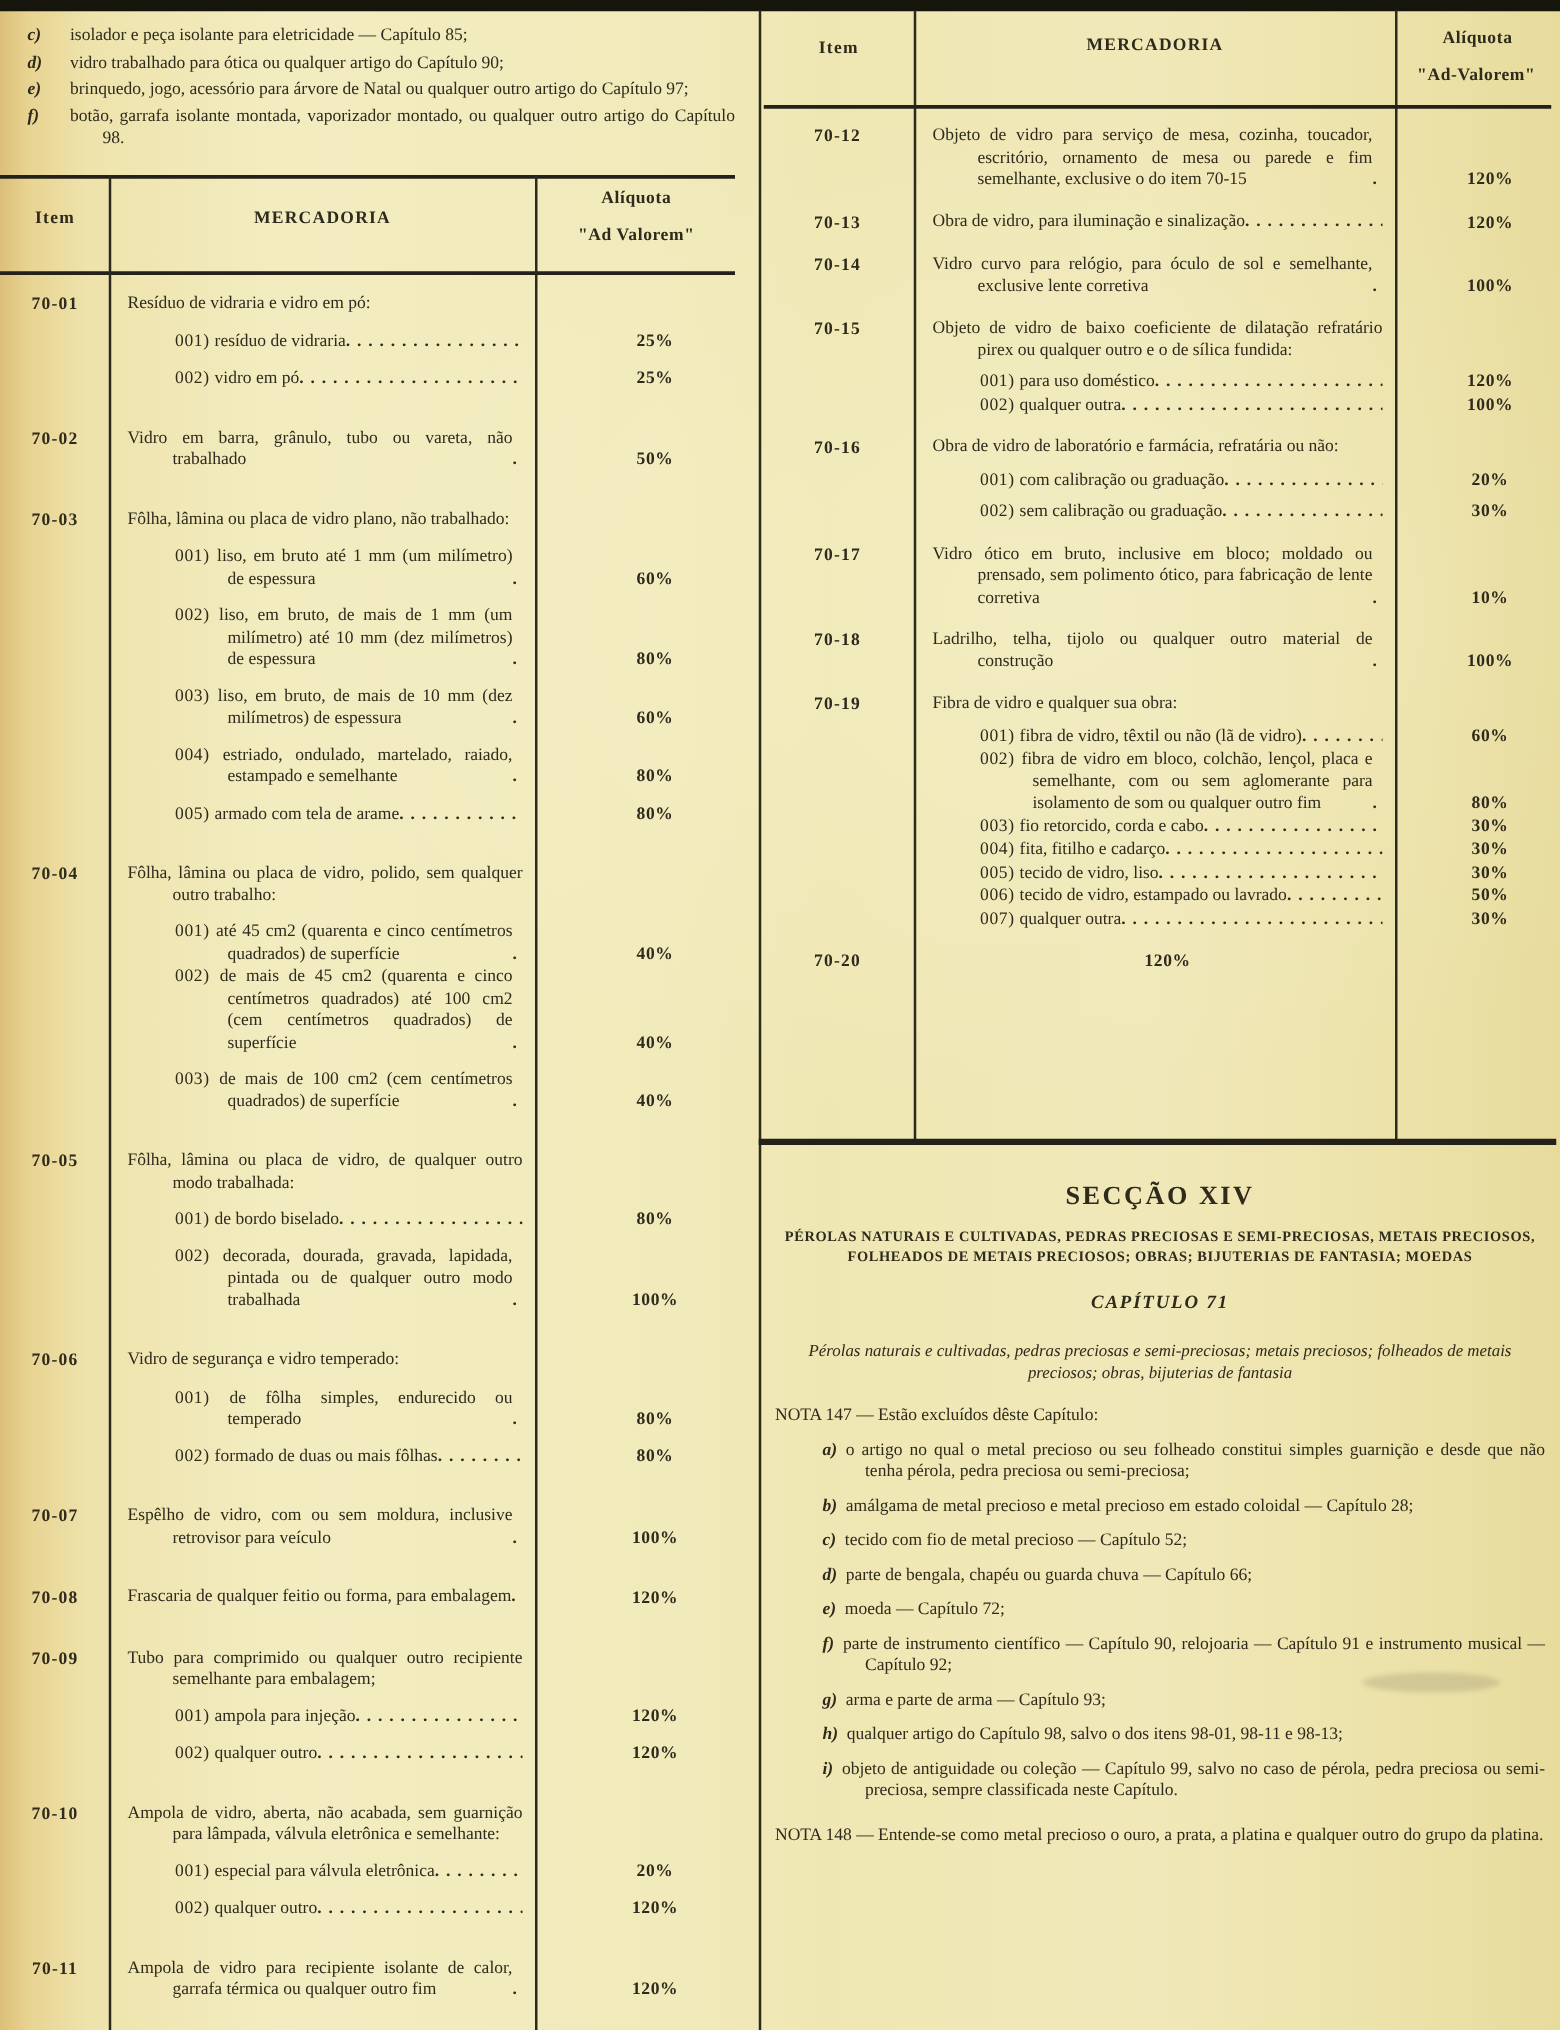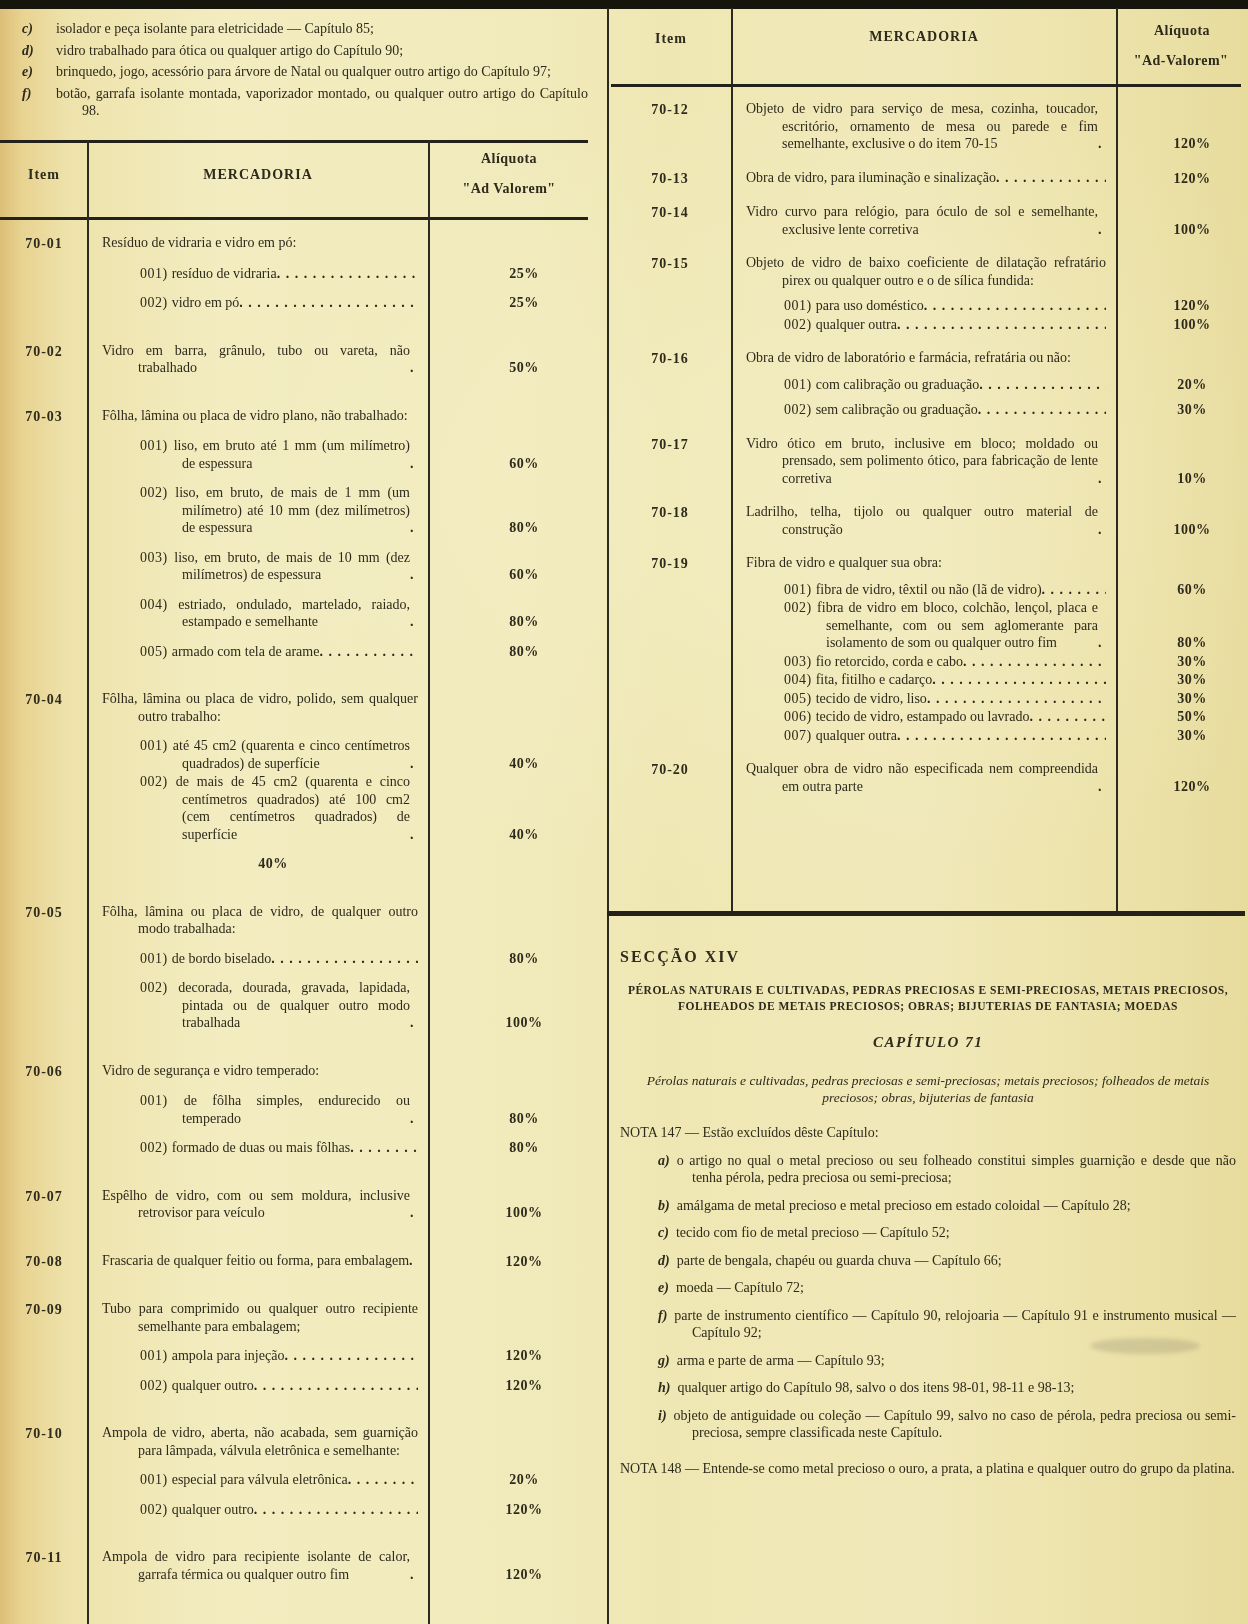--- a/index.html
+++ b/index.html
@@ -45,21 +45,21 @@
   .tx1{padding-left:80px;text-indent:-42px;}
   .sub-code{letter-spacing:0.5px;margin-top:33px;}
   .dots{flex:1 1 8px;min-width:8px;overflow:hidden;white-space:nowrap;align-self:flex-end;font-weight:bold;}
   .dots::after{content:". . . . . . . . . . . . . . . . . . . . . . . . . . . . . . . . . . . . . . . . . . . . . .";letter-spacing:1px;}
   .rate{font-weight:bold;align-self:end;letter-spacing:0.5px;text-align:center;}
   .l-body .rate{padding-left:30px;}
   .r-body .rate{padding-left:20px;}
 
   
   .section{position:absolute;left:610px;top:938px;width:634px;padding:0 8px 0 10px;box-sizing:border-box;}
-  .sec-title{font-weight:bold;font-size:16px;letter-spacing:2px;margin-top:10px;}
+  .sec-title{text-align:center;font-weight:bold;font-size:21px;letter-spacing:2px;margin-top:10px;}
   .sec-caps{text-align:center;font-weight:bold;font-size:11.5px;line-height:16px;margin-top:16px;letter-spacing:0.5px;}
   .cap-title{text-align:center;font-weight:bold;font-style:italic;font-size:15px;letter-spacing:1.5px;margin-top:20px;}
   .cap-sub{text-align:center;font-style:italic;font-size:13.5px;line-height:16.5px;margin-top:22px;}
   .nota-lead{margin-top:18px;text-align:justify;padding-left:14px;text-indent:-14px;}
   .nota-item{margin-top:10px;text-align:justify;padding-left:72px;text-indent:-34px;}
   .nota-item .lbl{font-style:italic;font-weight:bold;}
   .smudge{position:absolute;left:1090px;top:1338px;width:110px;height:16px;background:rgba(90,85,70,0.18);border-radius:50%;filter:blur(2px);}
 </style>
 </head>
 <body>
@@ -220,20 +220,26 @@
         <div class="merc">
           <div class="ln">
             <span class="tx tx1"><span class="sub-code">002) </span>de mais de 45 cm2 (quarenta e cinco centímetros quadrados) até 100 cm2 (cem centímetros quadrados) de superfície</span>
             <span class="dots"></span>
           </div>
         </div>
         <div class="rate">40%</div>
       </div>
       <div class="entry">
         <div class="item-code"></div>
+        <div class="merc">
+          <div class="ln">
+            <span class="tx tx1"><span class="sub-code">003) </span>de mais de 100 cm2 (cem centímetros quadrados) de superfície</span>
+            <span class="dots"></span>
+          </div>
+        </div>
         <div class="rate">40%</div>
       </div>
       <div class="entry row-start">
         <div class="item-code">70-05</div>
         <div class="merc">
           <div class="ln">
             <span class="tx tx0">Fôlha, lâmina ou placa de vidro, de qualquer outro modo trabalhada:</span>
           </div>
         </div>
         <div class="rate"></div>
@@ -571,26 +577,20 @@
         <div class="merc">
           <div class="ln">
             <span class="tx tx1"><span class="sub-code">007) </span>qualquer outra</span>
             <span class="dots"></span>
           </div>
         </div>
         <div class="rate">30%</div>
       </div>
       <div class="entry row-start">
         <div class="item-code">70-20</div>
-        <div class="merc">
-          <div class="ln">
-            <span class="tx tx0">Qualquer obra de vidro não especificada nem compreendida em outra parte</span>
-            <span class="dots"></span>
-          </div>
-        </div>
         <div class="rate">120%</div>
       </div>
     </div>
 
   <div class="section">
     <div class="sec-title">SECÇÃO XIV</div>
     <div class="sec-caps">PÉROLAS NATURAIS E CULTIVADAS, PEDRAS PRECIOSAS E SEMI-PRECIOSAS, METAIS PRECIOSOS, FOLHEADOS DE METAIS PRECIOSOS; OBRAS; BIJUTERIAS DE FANTASIA; MOEDAS</div>
     <div class="cap-title">CAPÍTULO 71</div>
     <div class="cap-sub">Pérolas naturais e cultivadas, pedras preciosas e semi-preciosas; metais preciosos; folheados de metais preciosos; obras, bijuterias de fantasia</div>
     <div class="nota-lead">NOTA 147 — Estão excluídos dêste Capítulo:</div>

